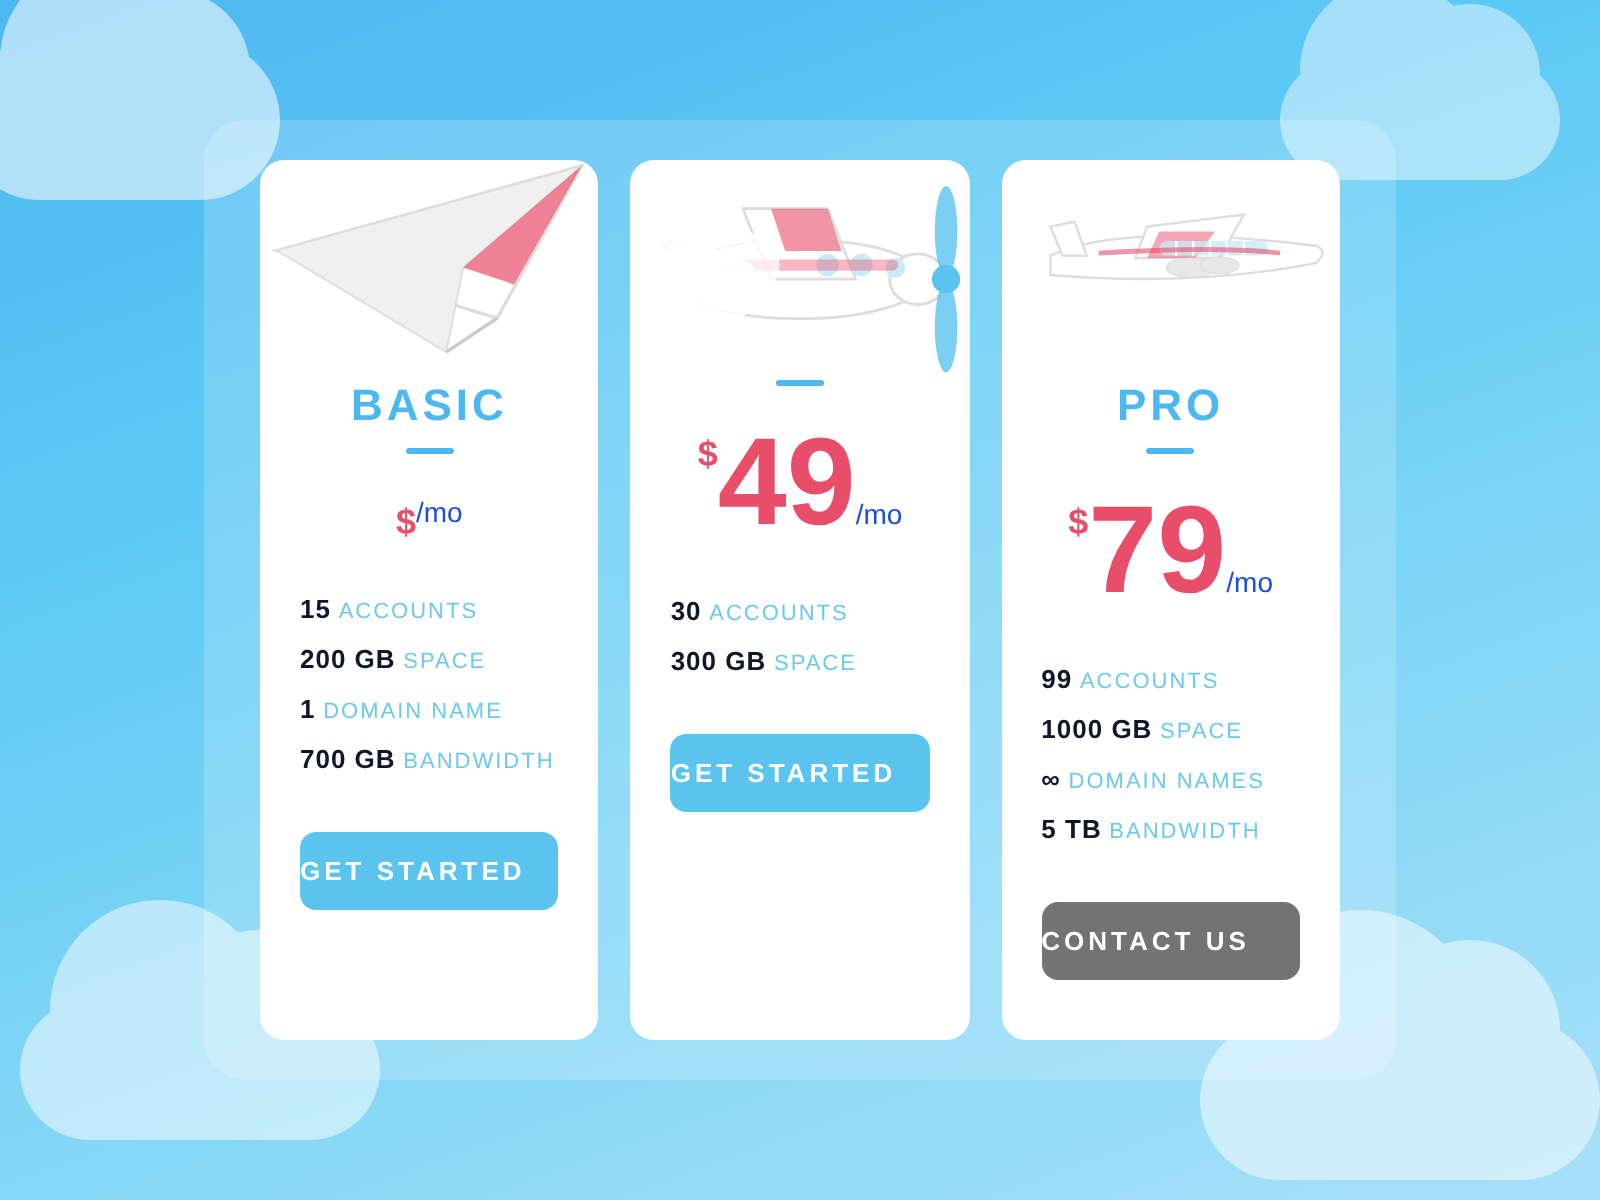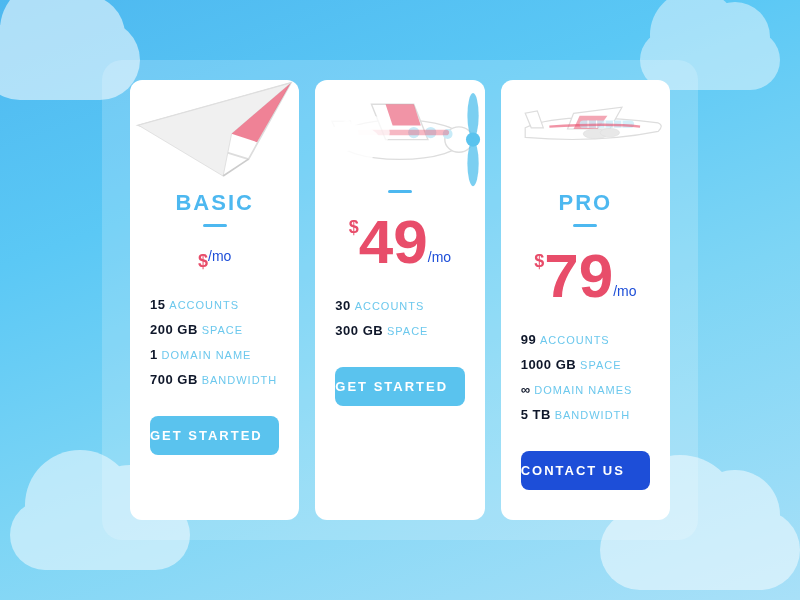--- a/index.html
+++ b/index.html
@@ -165,21 +165,21 @@
       font-weight: 700;
       letter-spacing: 2px;
       text-transform: uppercase;
       cursor: pointer;
       background: #5ac3ee;
       color: white;
       text-align: left;
       transition: background 0.2s;
       margin: 0 20px;
     }
-    .cta-btn.contact { background: #1d4ed8; }
+    .cta-btn.contact { background: #737373; }
 
   </style>
 </head>
 <body>
 
 <div class="bg-clouds">
   <div class="cloud cloud-1"></div>
   <div class="cloud cloud-2"></div>
   <div class="cloud cloud-3"></div>
   <div class="cloud cloud-4"></div>

